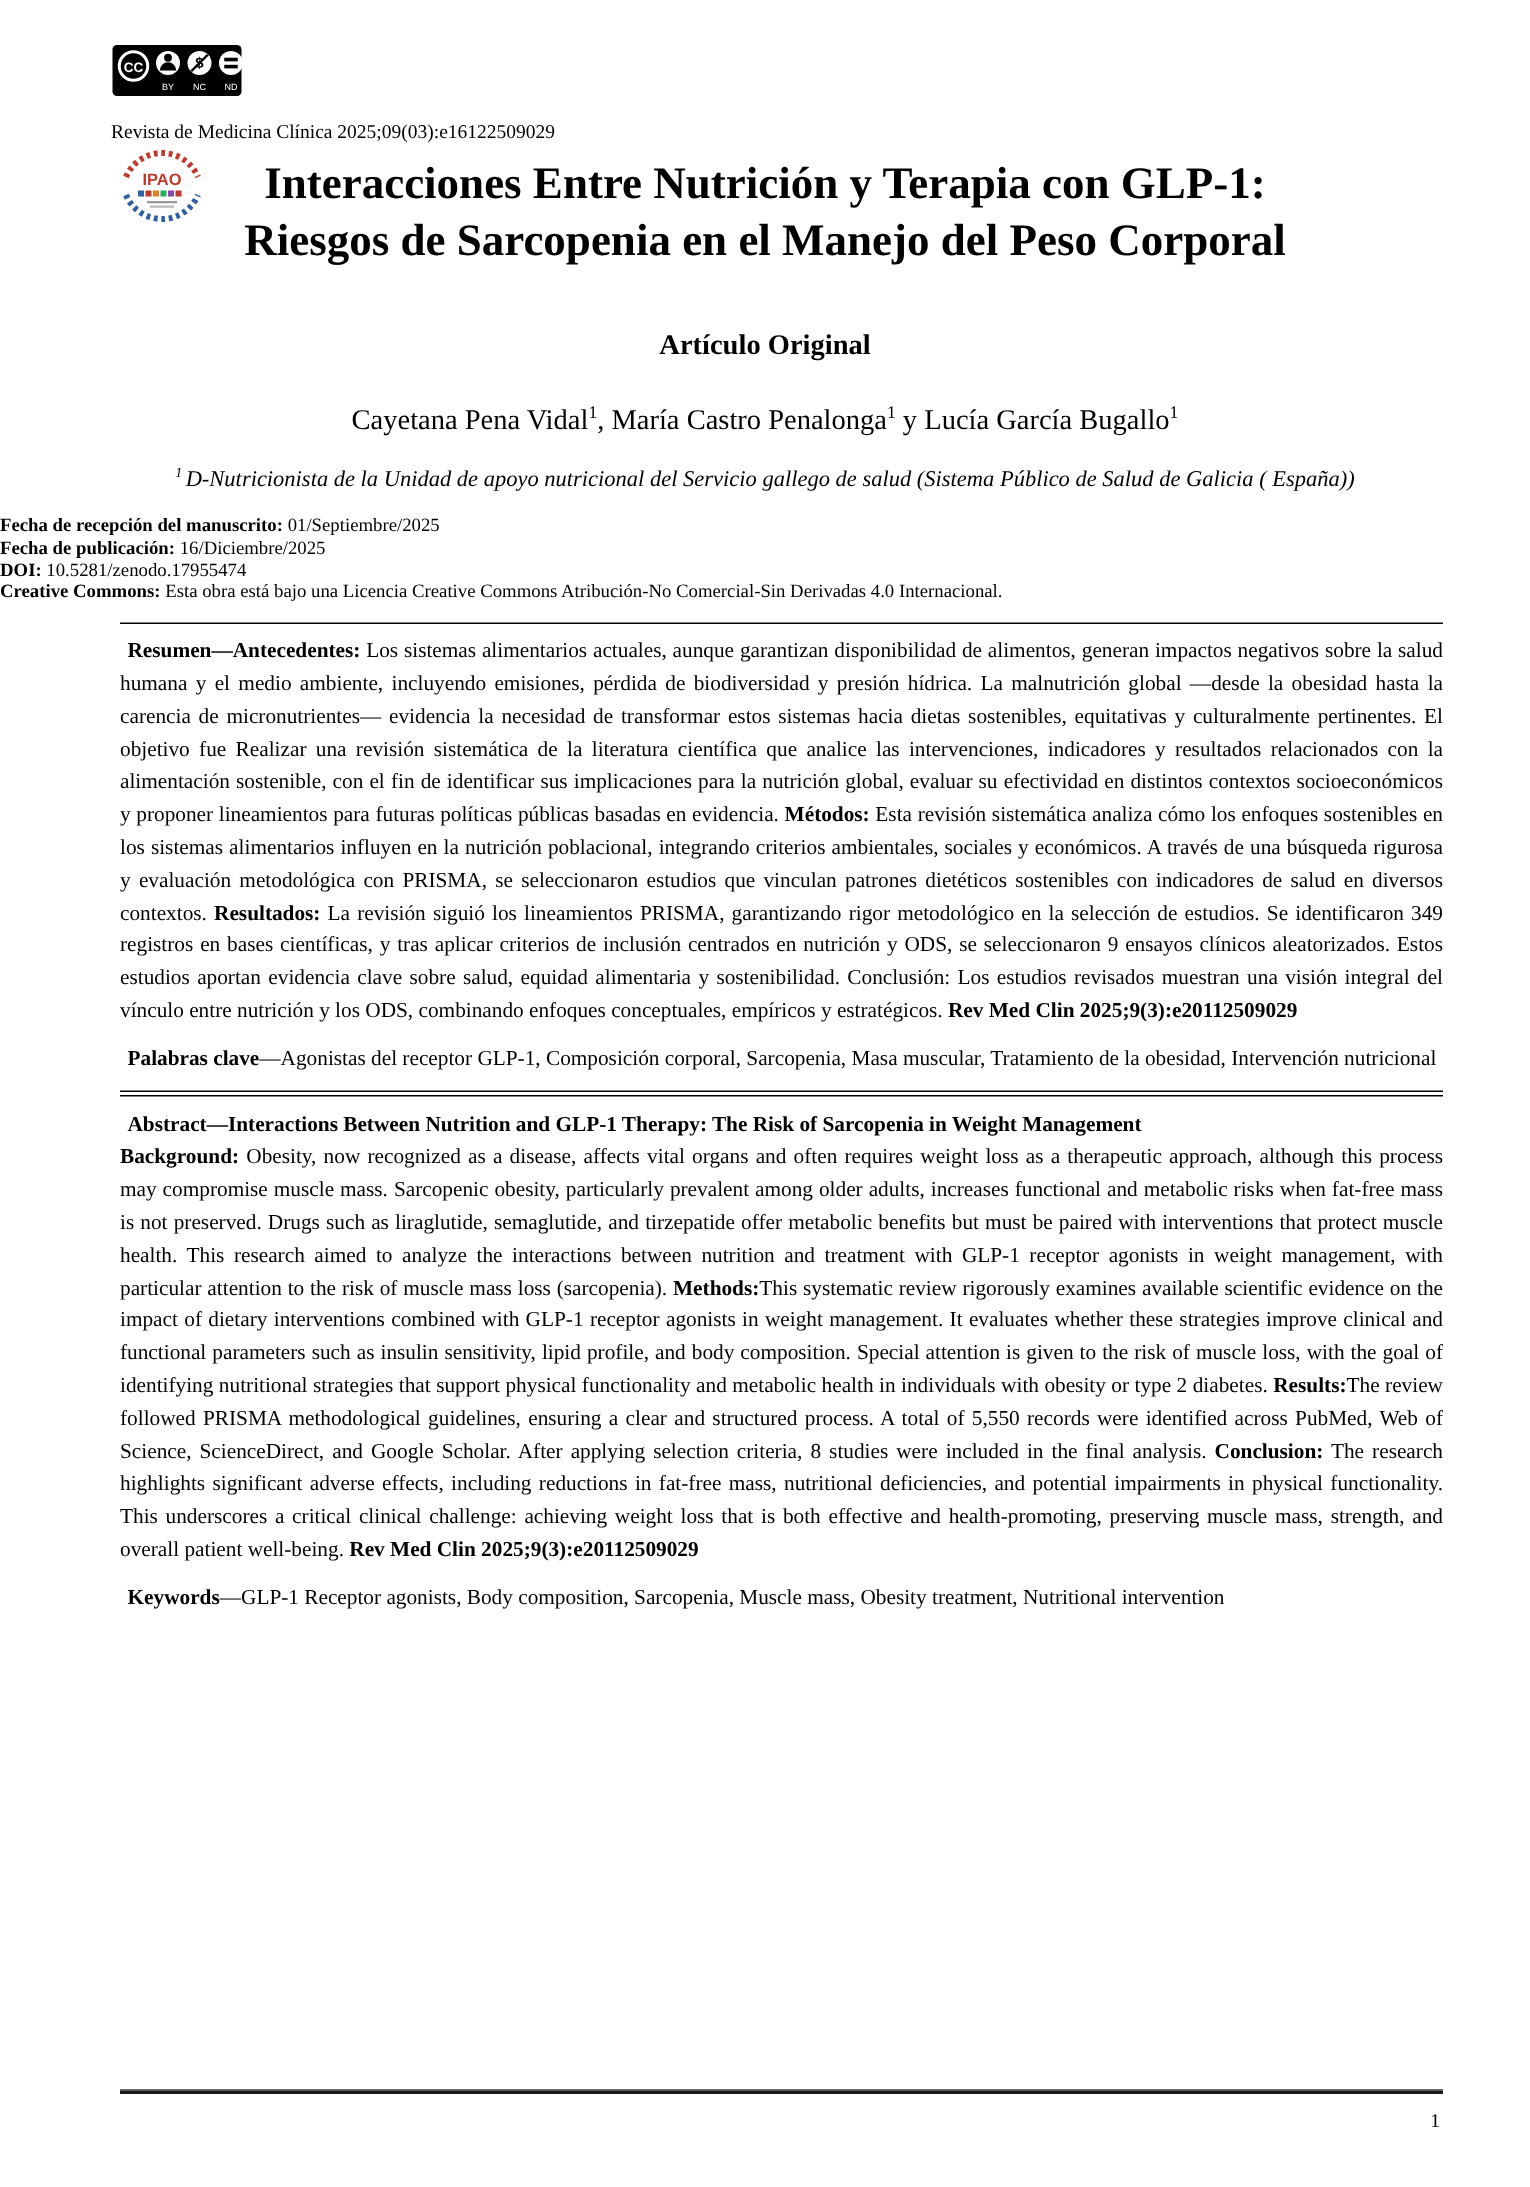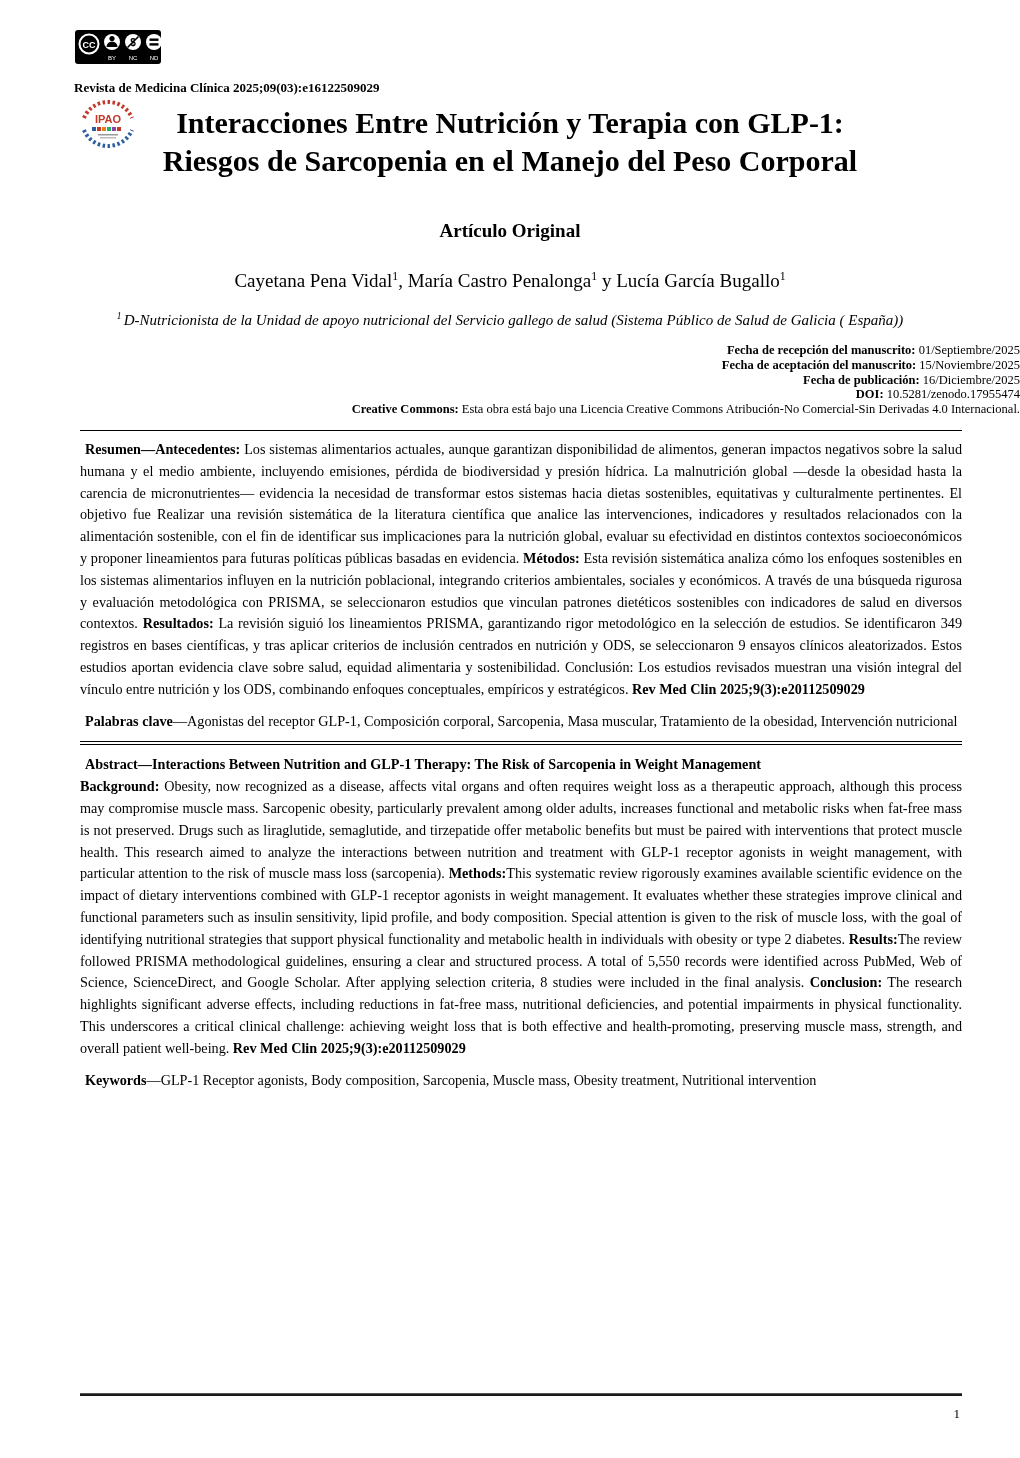--- a/index.html
+++ b/index.html
@@ -7,33 +7,33 @@
   body {
     width:1020px; height:1458px;
     font-family:"Liberation Serif", serif;
     color:#000; position:relative; overflow:hidden;
   }
   .page-header {
     display:flex; align-items:flex-start; justify-content:space-between;
     padding:26px 42px 0 74px; height:92px;flex-direction:column;
   }
   .journal-line {
-    flex:1; text-align:right; font-weight:bold; font-size:13px; margin-top:12px;
+    flex:1; text-align:right; font-weight:normal; font-size:13px; margin-top:12px;
   }
   .cc-badge { width:88px; height:42px; flex:0 0 auto; }
   .ipao-logo { width:68px; height:68px; position:relative; flex:0 0 auto; margin-top:-6px; }
   .ipao-logo svg { width:68px; height:68px; }
 
   .title-block { text-align:center; padding:12px 70px 0 70px; }
   .article-title { font-size:30px; font-weight:bold; line-height:38px; }
   .article-type  { font-size:19px; font-weight:bold; margin-top:40px; }
   .authors-line  { font-size:19px; margin-top:28px; }
   .affiliation-line { font-size:15px; font-style:italic; margin-top:20px; }
 
-  .meta-block { text-align:right; font-size:12.5px; line-height:14.8px; margin-top:14px; }
+  .meta-block { text-align:left; font-size:12.5px; line-height:14.8px; margin-top:14px; }
 
   .content { padding:0 58px 0 80px; }
   .rule-thin { border-top:1.3px solid #000; margin-top:13px; }
   .rule-double { border-top:1.3px solid #000; border-bottom:1.3px solid #000; height:4px; margin-top:9px; }
 
   .body-par {
     font-size:14.2px; line-height:21.8px; text-align:justify; margin-top:8px;
     text-indent:5px;
   }
   .keywords-par { margin-top:10px; }
@@ -102,21 +102,20 @@
     <div>Interacciones Entre Nutrición y Terapia con GLP-1:</div>
     <div>Riesgos de Sarcopenia en el Manejo del Peso Corporal</div>
   </div>
   <div class="article-type">Artículo Original</div>
   <div class="authors-line"><span>Cayetana Pena Vidal</span><sup>1</sup><span>,  María Castro Penalonga</span><sup>1</sup><span> y  Lucía García Bugallo</span><sup>1</sup></div>
   <div class="affiliation-line"><sup class="i">1 </sup><span class="i">D-Nutricionista de la Unidad de apoyo nutricional del Servicio gallego de salud (Sistema Público de Salud de Galicia ( España))</span></div>
 </div>
 
 <div class="meta-block">
   <div><span class="b">Fecha de recepción del manuscrito:</span><span> 01/Septiembre/2025</span></div>
-  <div><span class="b">Fecha de aceptación del manuscrito:</span><span> 15/Noviembre/2025</span></div>
   <div><span class="b">Fecha de publicación:</span><span> 16/Diciembre/2025</span></div>
   <div><span class="b">DOI:</span><span> 10.5281/zenodo.17955474</span></div>
   <div><span class="b">Creative Commons:</span><span> Esta obra está bajo una Licencia Creative Commons Atribución-No Comercial-Sin Derivadas 4.0 Internacional.</span></div>
 </div>
 
 <div class="content">
   <div class="rule-thin"></div>
 
   <p class="body-par"><span class="b">Resumen</span><span class="b">—</span><span class="b">Antecedentes:</span><span> Los sistemas alimentarios actuales, aunque garantizan disponibilidad de alimentos, generan impactos negativos sobre la salud humana y el medio ambiente, incluyendo emisiones, pérdida de biodiversidad y presión hídrica. La malnutrición global —desde la obesidad hasta la carencia de micronutrientes— evidencia la necesidad de transformar estos sistemas hacia dietas sostenibles, equitativas y culturalmente pertinentes. El objetivo fue Realizar una revisión sistemática de la literatura científica que analice las intervenciones, indicadores y resultados relacionados con la alimentación sostenible, con el fin de identificar sus implicaciones para la nutrición global, evaluar su efectividad en distintos contextos socioeconómicos y proponer lineamientos para futuras políticas públicas basadas en evidencia. </span><span class="b">Métodos:</span><span> Esta revisión sistemática analiza cómo los enfoques sostenibles en los sistemas alimentarios influyen en la nutrición poblacional, integrando criterios ambientales, sociales y económicos. A través de una búsqueda rigurosa y evaluación metodológica con PRISMA, se seleccionaron estudios que vinculan patrones dietéticos sostenibles con indicadores de salud en diversos contextos. </span><span class="b">Resultados:</span><span> La revisión siguió los lineamientos PRISMA, garantizando rigor metodológico en la selección de estudios. Se identificaron 349 registros en bases científicas, y tras aplicar criterios de inclusión centrados en nutrición y ODS, se seleccionaron 9 ensayos clínicos aleatorizados. Estos estudios aportan evidencia clave sobre salud, equidad alimentaria y sostenibilidad. Conclusión: Los estudios revisados muestran una visión integral del vínculo entre nutrición y los ODS, combinando enfoques conceptuales, empíricos y estratégicos. </span><span class="b">Rev Med Clin 2025;9(3):e20112509029</span></p>
   <p class="body-par keywords-par"><span class="b">Palabras clave</span><span>—Agonistas del receptor GLP-1, Composición corporal, Sarcopenia, Masa muscular, Tratamiento de la obesidad, Intervención nutricional</span></p>

